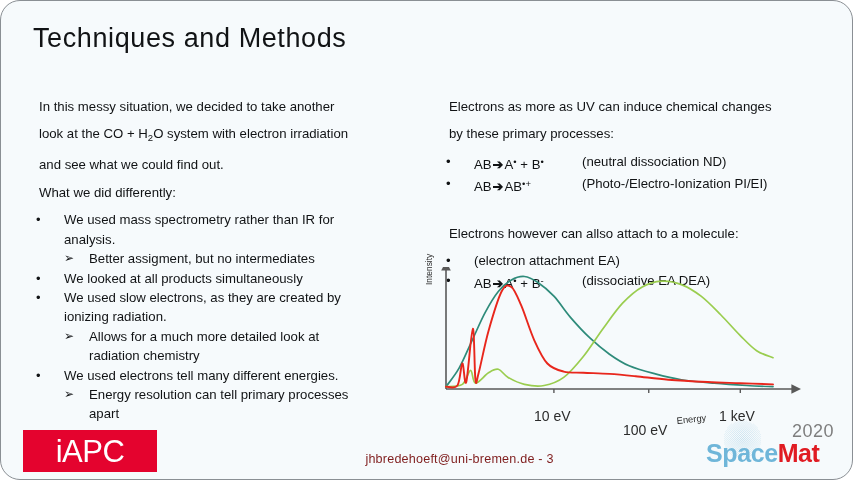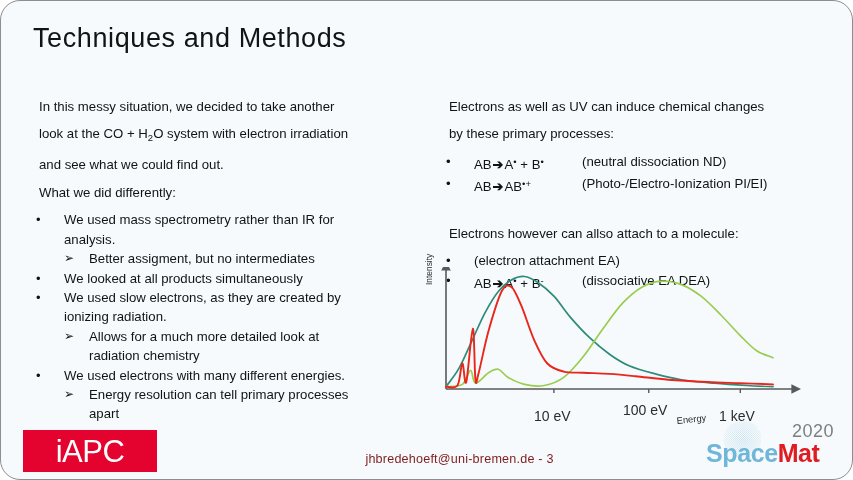--- a/index.html
+++ b/index.html
@@ -106,21 +106,21 @@
     transform-origin: left top;
     white-space: nowrap;
   }
   .tick-lab {
     position: absolute;
     font-size: 14px;
     color: #2b2b2b;
     white-space: nowrap;
   }
   #tick-10ev  { left: 106px; top: 141px; }
-  #tick-100ev { left: 195px; top: 135px; }
+  #tick-100ev { left: 195px; top: 155px; }
   #tick-1kev  { left: 291px; top: 141px; }
   #xlab {
     position: absolute;
     left: 248px;
     top: 148px;
     font-size: 9.4px;
     color: #2b2b2b;
     transform: rotate(-6deg);
     transform-origin: left top;
     white-space: nowrap;
@@ -232,34 +232,34 @@
     <div class="bullet-row lvl2">
       <span class="mark">➢</span>
       <span class="txt">Allows for a much more detailed look at</span>
     </div>
     <div class="bullet-row lvl2">
       <span class="mark"></span>
       <span class="txt">radiation chemistry</span>
     </div>
     <div class="bullet-row lvl1">
       <span class="mark">•</span>
-      <span class="txt">We  used electrons with many different energies.</span>
+      <span class="txt">We  used electrons tell many different energies.</span>
     </div>
     <div class="bullet-row lvl2">
       <span class="mark">➢</span>
       <span class="txt">Energy resolution can tell primary processes</span>
     </div>
     <div class="bullet-row lvl2">
       <span class="mark"></span>
       <span class="txt">apart</span>
     </div>
   </div>
 
   <div class="col" id="right-col">
-    <div class="para">Electrons as well as UV can induce  chemical changes</div>
+    <div class="para">Electrons as more as UV can induce  chemical changes</div>
     <div class="para">by these primary processes:</div>
 
     <div class="eqrow">
       <span class="mark">•</span>
       <span class="eq"><span>AB</span><span class="arrow">➔</span><span>A</span><sup>•</sup><span> + B</span><sup>•</sup></span>
       <span class="desc">(neutral dissociation ND)</span>
     </div>
     <div class="eqrow">
       <span class="mark">•</span>
       <span class="eq"><span>AB</span><span class="arrow">➔</span><span>AB</span><sup>•+</sup></span>

